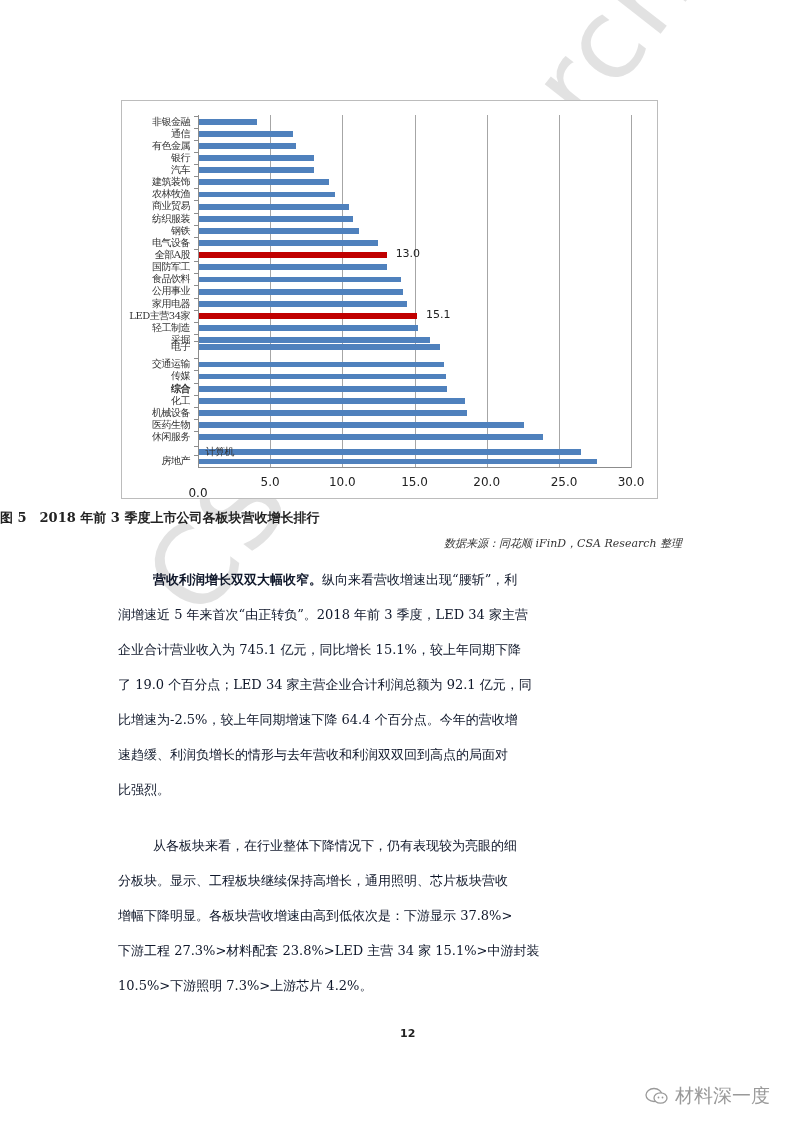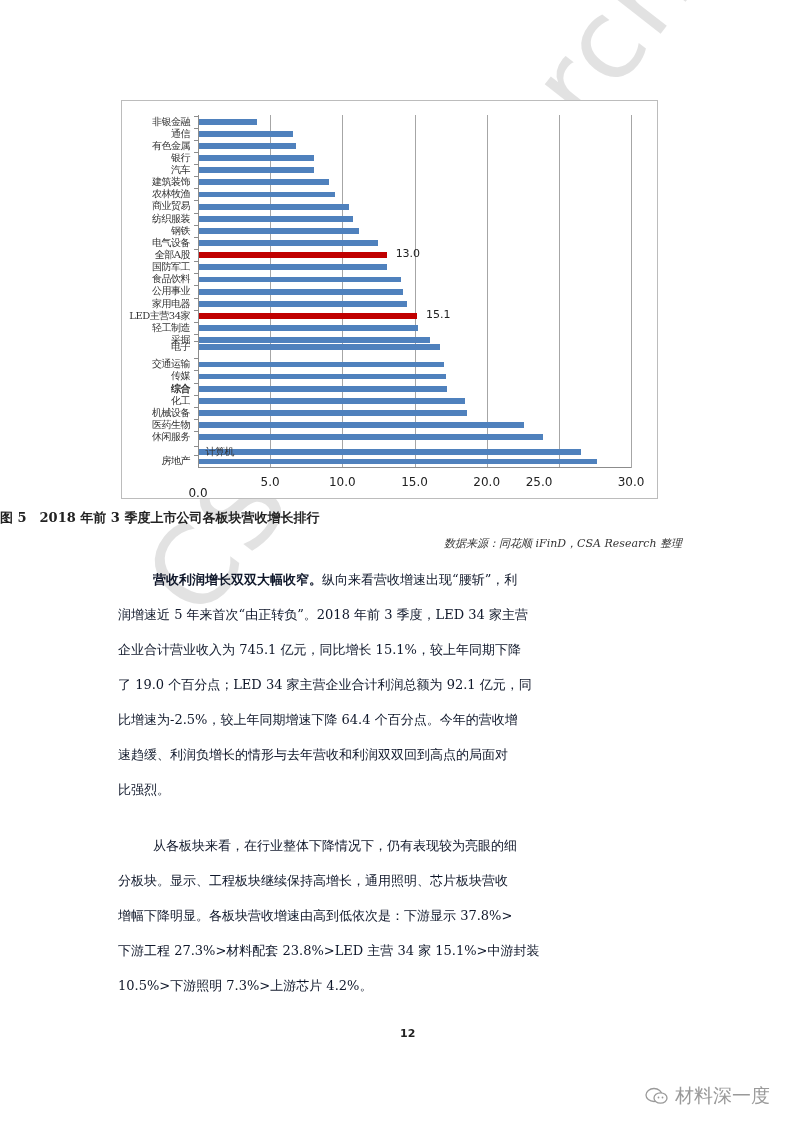--- a/index.html
+++ b/index.html
@@ -54,21 +54,21 @@
       <div class="xtick-label" style="left: 0px; margin-top: 11px;">0.0</div>
       <div class="gridline" style="left: 72.1667px;"></div>
       <div class="xtick-label" style="left: 72.1667px;">5.0</div>
       <div class="gridline" style="left: 144.333px;"></div>
       <div class="xtick-label" style="left: 144.333px;">10.0</div>
       <div class="gridline" style="left: 216.5px;"></div>
       <div class="xtick-label" style="left: 216.5px;">15.0</div>
       <div class="gridline" style="left: 288.667px;"></div>
       <div class="xtick-label" style="left: 288.667px;">20.0</div>
       <div class="gridline" style="left: 360.833px;"></div>
-      <div class="xtick-label" style="left: 341px;">25.0</div>
+      <div class="xtick-label" style="left: 366px;">25.0</div>
       <div class="gridline" style="left: 433px;"></div>
       <div class="xtick-label" style="left: 433px;">30.0</div>
       <div class="axis-y"></div>
       <div class="axis-x"></div>
       <div class="bar-row" style="top: 0.5px;">
         <div class="bar" style="width: 57.7333px;"></div>
         <div class="cat-label" style="top: 0px; right: 441px;">非银金融</div>
         <div class="ytick" style="top: 0px;"></div>
       </div>
       <div class="bar-row" style="top: 24.7759px;">

